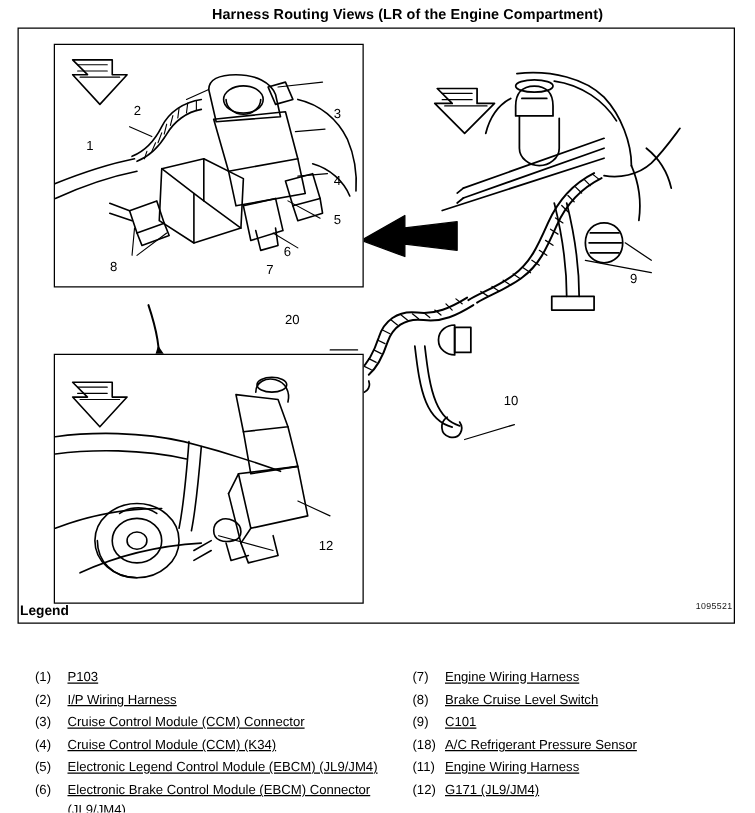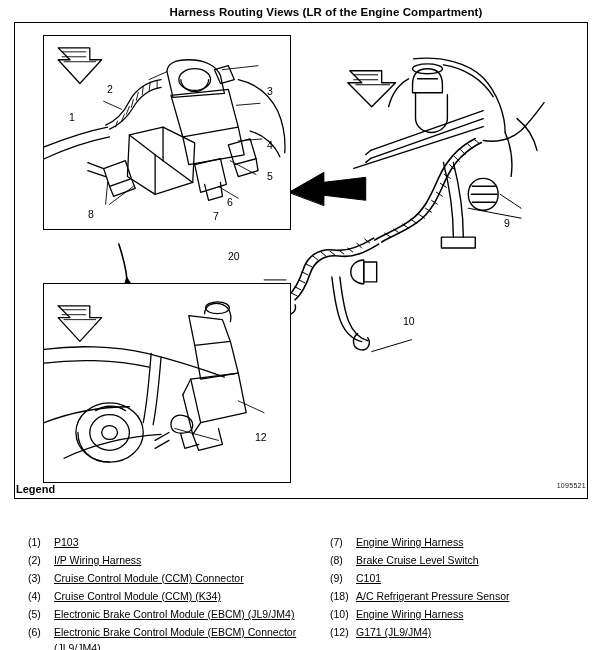--- a/index.html
+++ b/index.html
@@ -343,21 +343,21 @@
     <div class="legend-item">
       <span class="legend-num">(3)</span>
       <span class="legend-text">Cruise Control Module (CCM) Connector</span>
     </div>
     <div class="legend-item">
       <span class="legend-num">(4)</span>
       <span class="legend-text">Cruise Control Module (CCM) (K34)</span>
     </div>
     <div class="legend-item">
       <span class="legend-num">(5)</span>
-      <span class="legend-text">Electronic Brake Control Module (EBCM) (JL9/JM4)</span>
+      <span class="legend-text">Electronic Legend Control Module (EBCM) (JL9/JM4)</span>
     </div>
     <div class="legend-item">
       <span class="legend-num">(6)</span>
       <span class="legend-text">Electronic Brake Control Module (EBCM) Connector (JL9/JM4)</span>
     </div>
   </div>
 
   <div class="legend-col" id="legend-right">
     <div class="legend-item">
       <span class="legend-num">(7)</span>
@@ -369,21 +369,21 @@
     </div>
     <div class="legend-item">
       <span class="legend-num">(9)</span>
       <span class="legend-text">C101</span>
     </div>
     <div class="legend-item">
       <span class="legend-num">(18)</span>
       <span class="legend-text">A/C Refrigerant Pressure Sensor</span>
     </div>
     <div class="legend-item">
-      <span class="legend-num">(10)</span>
+      <span class="legend-num">(11)</span>
       <span class="legend-text">Engine Wiring Harness</span>
     </div>
     <div class="legend-item">
       <span class="legend-num">(12)</span>
       <span class="legend-text">G171 (JL9/JM4)</span>
     </div>
   </div>
 
 </div>
 

